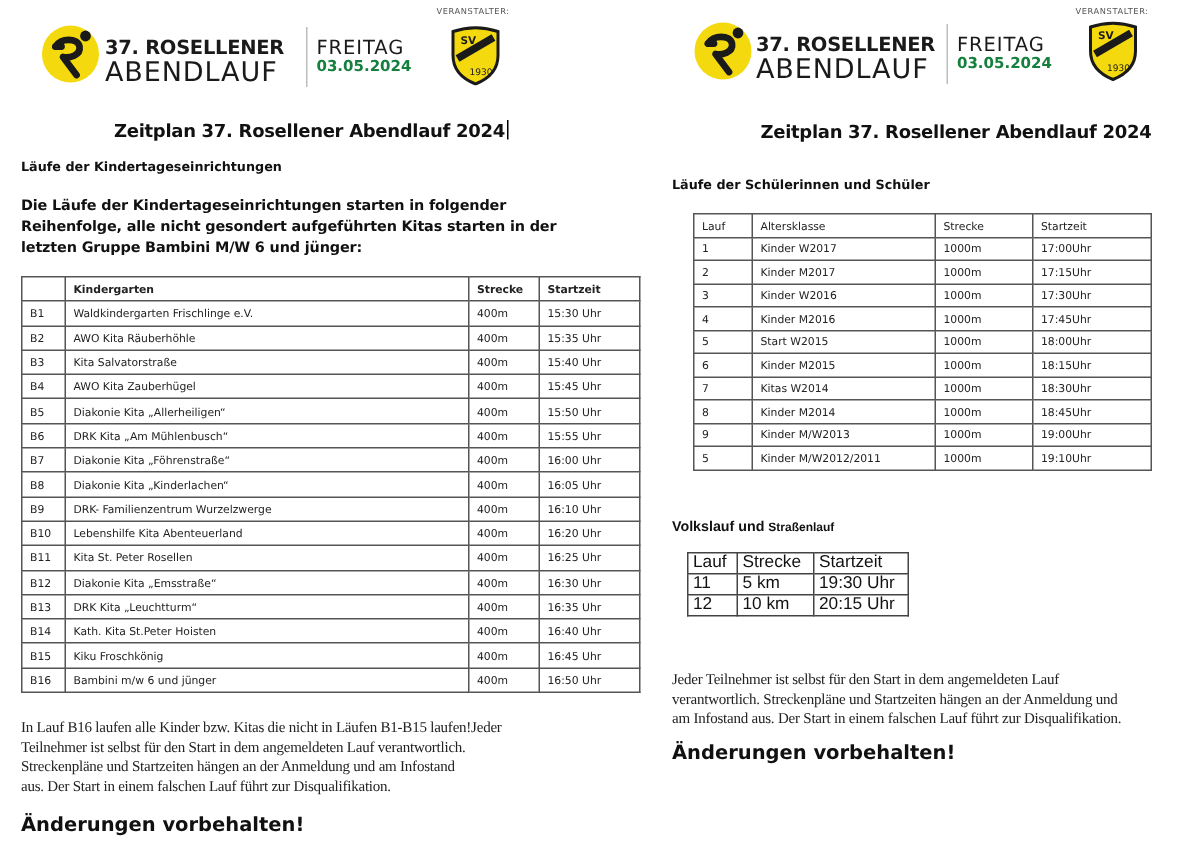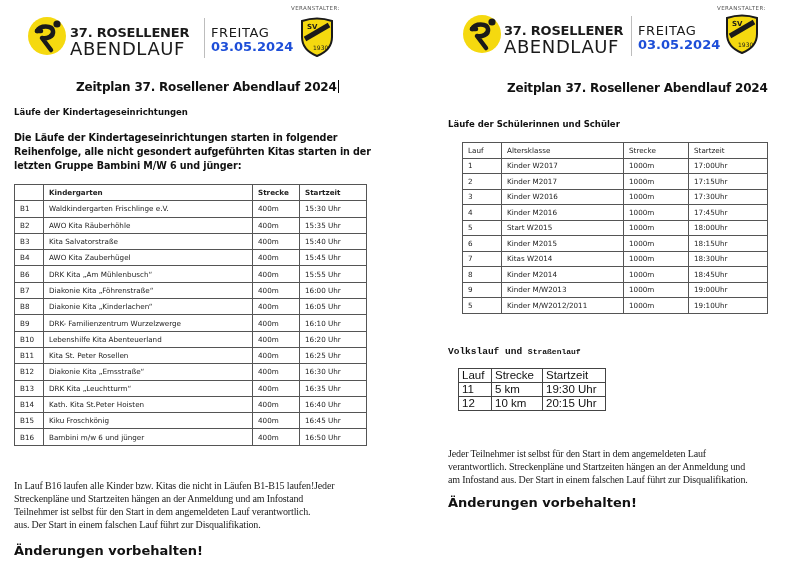--- a/index.html
+++ b/index.html
@@ -12,54 +12,54 @@
   .header { position:absolute; top:0; left:0; width:100%; height:62px; }
   .veranst { position:absolute; top:5px; font-size:5.5px; letter-spacing:0.4px; color:#555; font-family:"DejaVu Sans", sans-serif; }
   .logo-circle { position:absolute; width:38px; height:38px; border-radius:50%; background:#f5d90f; }
   .logo-circle svg { position:absolute; left:0; top:0; }
   .brand { position:absolute; font-family:"DejaVu Sans", sans-serif; line-height:1; }
   .brand .l1 { font-weight:bold; font-size:13px; color:#1a1a1a; letter-spacing:-0.2px; }
   .brand .l2 { font-size:18px; color:#1a1a1a; letter-spacing:0.6px; margin-top:1px; }
   .vsep { position:absolute; width:1px; background:#bdbdbd; }
   .datebox { position:absolute; font-family:"DejaVu Sans", sans-serif; line-height:1; }
   .datebox .d1 { font-size:13px; color:#1a1a1a; letter-spacing:0.6px; }
-  .datebox .d2 { font-size:13px; font-weight:bold; color:#1d4ed8; margin-top:1px; }
+  .datebox .d2 { font-size:10px; font-weight:bold; color:#15803d; margin-top:1px; }
   .crest { position:absolute; }
 
   .doc-title { position:absolute; font-weight:bold; font-size:12px; font-family:"DejaVu Sans", sans-serif; letter-spacing:-0.2px; }
   .cursor { display:inline-block; width:1px; height:13px; background:#000; vertical-align:-2px; margin-left:1px; }
 
   .h-section { position:absolute; font-weight:bold; font-size:8.5px; font-family:"DejaVu Sans", sans-serif; }
   .intro { position:absolute; font-weight:bold; font-size:9.6px; line-height:14px; font-family:"DejaVu Sans", sans-serif; width:370px; letter-spacing:-0.1px; }
 
   table.sched { position:absolute; border-collapse:collapse; font-family:"DejaVu Sans", sans-serif; font-size:7.2px; color:#222; }
   table.sched td, table.sched th { border:1px solid #555; padding:0 5px; text-align:left; height:15px; }
   table.sched th { font-weight:bold; }
-  table.kita { left:14px; top:184px; width:353px; border:1.5px solid #444; }
+  table.kita { left:14px; top:184px; width:413px; border:1.5px solid #444; }
   table.kita td, table.kita th { height:15.3px; }
   table.kita .c0 { width:18px; }
   table.kita .c2 { width:36px; }
   table.kita .c3 { width:56px; }
 
   table.school { left:462px; top:142px; width:306px; border:1.5px solid #444; }
   table.school th { font-weight:normal; }
   table.school td, table.school th { height:14.5px; }
   table.school .c0 { width:28px; }
   table.school .c2 { width:54px; }
   table.school .c3 { width:68px; }
 
   table.volks { position:absolute; left:458px; top:368px; border-collapse:collapse; font-family:"Liberation Sans", sans-serif; font-size:11.5px; border:1.5px solid #444; }
   table.volks td, table.volks th { border:1px solid #444; padding:0 3px; height:13px; line-height:13px; text-align:left; font-weight:normal; }
   table.volks .c0 { width:26px; }
   table.volks .c1 { width:44px; }
   table.volks .c2 { width:56px; }
 
   .para { position:absolute; font-size:10px; line-height:13px; font-family:Liberation Serif, serif; color:#222; letter-spacing:-0.15px; }
   .note { position:absolute; font-weight:bold; font-size:13px; font-family:"DejaVu Sans", sans-serif; }
-  .h-volks { position:absolute; font-weight:bold; font-family:Liberation Mono, monospace; font-size:9.5px; }
+  .h-volks { position:absolute; font-weight:bold; font-family:Liberation Sans, sans-serif; font-size:9.5px; }
   .h-volks .small { font-size:8px; }
 </style>
 </head>
 <body>
 
 <div class="page page-left">
   <div class="header">
     <div class="veranst" style="left:291px;">VERANSTALTER:</div>
     <div class="logo-circle" style="left:28px;top:17px;">
       <svg width="38" height="38" viewBox="0 0 38 38">
@@ -119,20 +119,26 @@
           <td>400m</td>
           <td>15:40 Uhr</td>
         </tr>
         <tr>
           <td>B4</td>
           <td>AWO Kita Zauberhügel</td>
           <td>400m</td>
           <td>15:45 Uhr</td>
         </tr>
         <tr>
+          <td>B5</td>
+          <td>Diakonie Kita „Allerheiligen“</td>
+          <td>400m</td>
+          <td>15:50 Uhr</td>
+        </tr>
+        <tr>
           <td>B6</td>
           <td>DRK Kita „Am Mühlenbusch“</td>
           <td>400m</td>
           <td>15:55 Uhr</td>
         </tr>
         <tr>
           <td>B7</td>
           <td>Diakonie Kita „Föhrenstraße“</td>
           <td>400m</td>
           <td>16:00 Uhr</td>
@@ -189,22 +195,22 @@
           <td>B16</td>
           <td>Bambini m/w 6 und jünger</td>
           <td>400m</td>
           <td>16:50 Uhr</td>
         </tr>
       </tbody>
   </table>
 
   <div class="para" style="left:14px;top:479px;">
     <div>In Lauf B16 laufen alle Kinder bzw. Kitas die nicht in Läufen B1-B15 laufen!Jeder</div>
+    <div>Teilnehmer ist selbst für den Start in dem angemeldeten Lauf verantwortlich.</div>
     <div>Streckenpläne und Startzeiten hängen an der Anmeldung und am Infostand</div>
-    <div>Teilnehmer ist selbst für den Start in dem angemeldeten Lauf verantwortlich.</div>
     <div>aus. Der Start in einem falschen Lauf führt zur Disqualifikation.</div>
   </div>
   <div class="note" style="left:14px;top:543px;">Änderungen vorbehalten!</div>
 </div>
 
 <div class="page page-right">
   <div class="header">
     <div class="veranst" style="left:322px;">VERANSTALTER:</div>
     <div class="logo-circle" style="left:68px;top:15px;">
       <svg width="38" height="38" viewBox="0 0 38 38">

